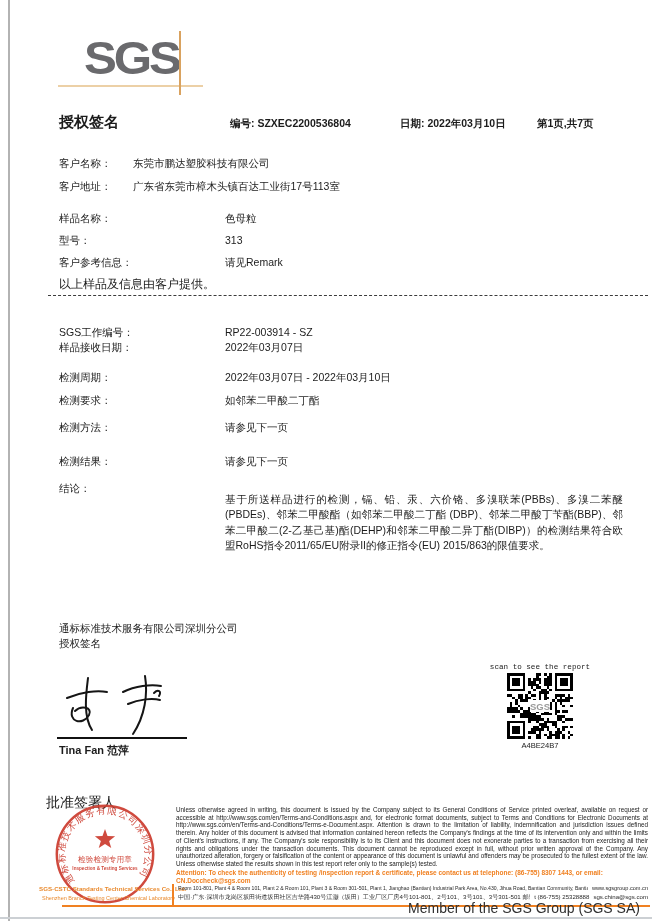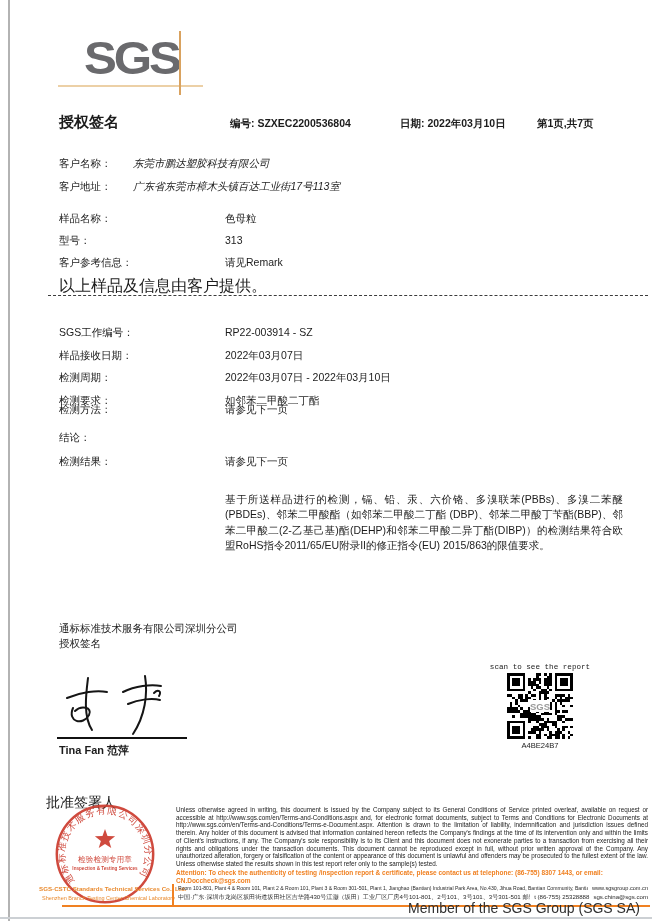--- a/index.html
+++ b/index.html
@@ -16,23 +16,23 @@
   .logo-hline{position:absolute;left:58px;top:85px;width:145px;height:2px;background:#ecd0a6;}
   .logo-vline{position:absolute;left:179px;top:31px;width:2px;height:64px;background:#d9a25f;}
 
   
   .doc-title{position:absolute;left:59px;top:113px;font-size:15px;font-weight:bold;}
   .hdr{position:absolute;top:117px;font-size:10.5px;font-weight:bold;white-space:nowrap;}
 
   
   .row{position:absolute;left:0;width:637px;height:16px;font-size:10.5px;white-space:nowrap;}
   .lbl{position:absolute;left:59px;}
-  .val-c{position:absolute;left:133px;font-style:italic;}
+  .val-c{position:absolute;left:133px;}
   .val-s{position:absolute;left:225px;}
-  .note{position:absolute;left:59px;top:276px;font-size:16px;}
+  .note{position:absolute;left:59px;top:276px;font-size:12px;}
   .dash-sep{position:absolute;left:48px;top:295px;width:600px;border-top:1.5px dashed #3c3c3c;}
 
   .conclusion{position:absolute;left:225px;top:453px;width:398px;font-size:10.5px;
               line-height:15.3px;text-align:justify;margin-top:39px;}
 
   
   .company-line{position:absolute;left:59px;top:622px;font-size:10.5px;}
   .auth-line{position:absolute;left:59px;top:637px;font-size:10.5px;}
   .sig-svg{position:absolute;left:55px;top:668px;}
   .sig-underline{position:absolute;left:57px;top:737px;width:130px;height:2px;background:#111;}
@@ -105,42 +105,42 @@
     <span class="lbl">客户参考信息：</span>
     <span class="val-s">请见Remark</span>
   </div>
   <div class="note">以上样品及信息由客户提供。</div>
   <div class="dash-sep"></div>
 
   <div class="row" style="top:326px;">
     <span class="lbl">SGS工作编号：</span>
     <span class="val-s">RP22-003914 - SZ</span>
   </div>
-  <div class="row" style="top:349px;text-align:center;">
+  <div class="row" style="top:341px;text-align:center;">
     <span class="lbl">样品接收日期：</span>
     <span class="val-s">2022年03月07日</span>
   </div>
   <div class="row" style="top:371px;">
     <span class="lbl">检测周期：</span>
     <span class="val-s">2022年03月07日 - 2022年03月10日</span>
   </div>
   <div class="row" style="top:394px;">
     <span class="lbl">检测要求：</span>
     <span class="val-s">如邻苯二甲酸二丁酯</span>
   </div>
-  <div class="row" style="top:403px;text-decoration:underline;">
+  <div class="row" style="top:421px;text-decoration:underline;">
     <span class="lbl">检测方法：</span>
     <span class="val-s">请参见下一页</span>
   </div>
   <div class="row" style="top:455px;">
     <span class="lbl">检测结果：</span>
     <span class="val-s">请参见下一页</span>
   </div>
 
-  <div class="row" style="top:431px;font-family:Liberation Mono, monospace;">
+  <div class="row" style="top:482px;font-family:Liberation Mono, monospace;">
     <span class="lbl">结论：</span>
   </div>
   <div class="conclusion">基于所送样品进行的检测，镉、铅、汞、六价铬、多溴联苯(PBBs)、多溴二苯醚(PBDEs)、邻苯二甲酸酯（如邻苯二甲酸二丁酯 (DBP)、邻苯二甲酸丁苄酯(BBP)、邻苯二甲酸二(2-乙基己基)酯(DEHP)和邻苯二甲酸二异丁酯(DIBP)）的检测结果符合欧盟RoHS指令2011/65/EU附录II的修正指令(EU) 2015/863的限值要求。</div>
 
   <div class="company-line">通标标准技术服务有限公司深圳分公司</div>
   <div class="auth-line">授权签名</div>
 
   <svg class="sig-svg" width="150" height="70" viewBox="0 0 150 70">
     <g fill="none" stroke="#151515" stroke-width="2" stroke-linecap="round">
       <path d="M12,30 C26,24 42,22 52,24"></path>

